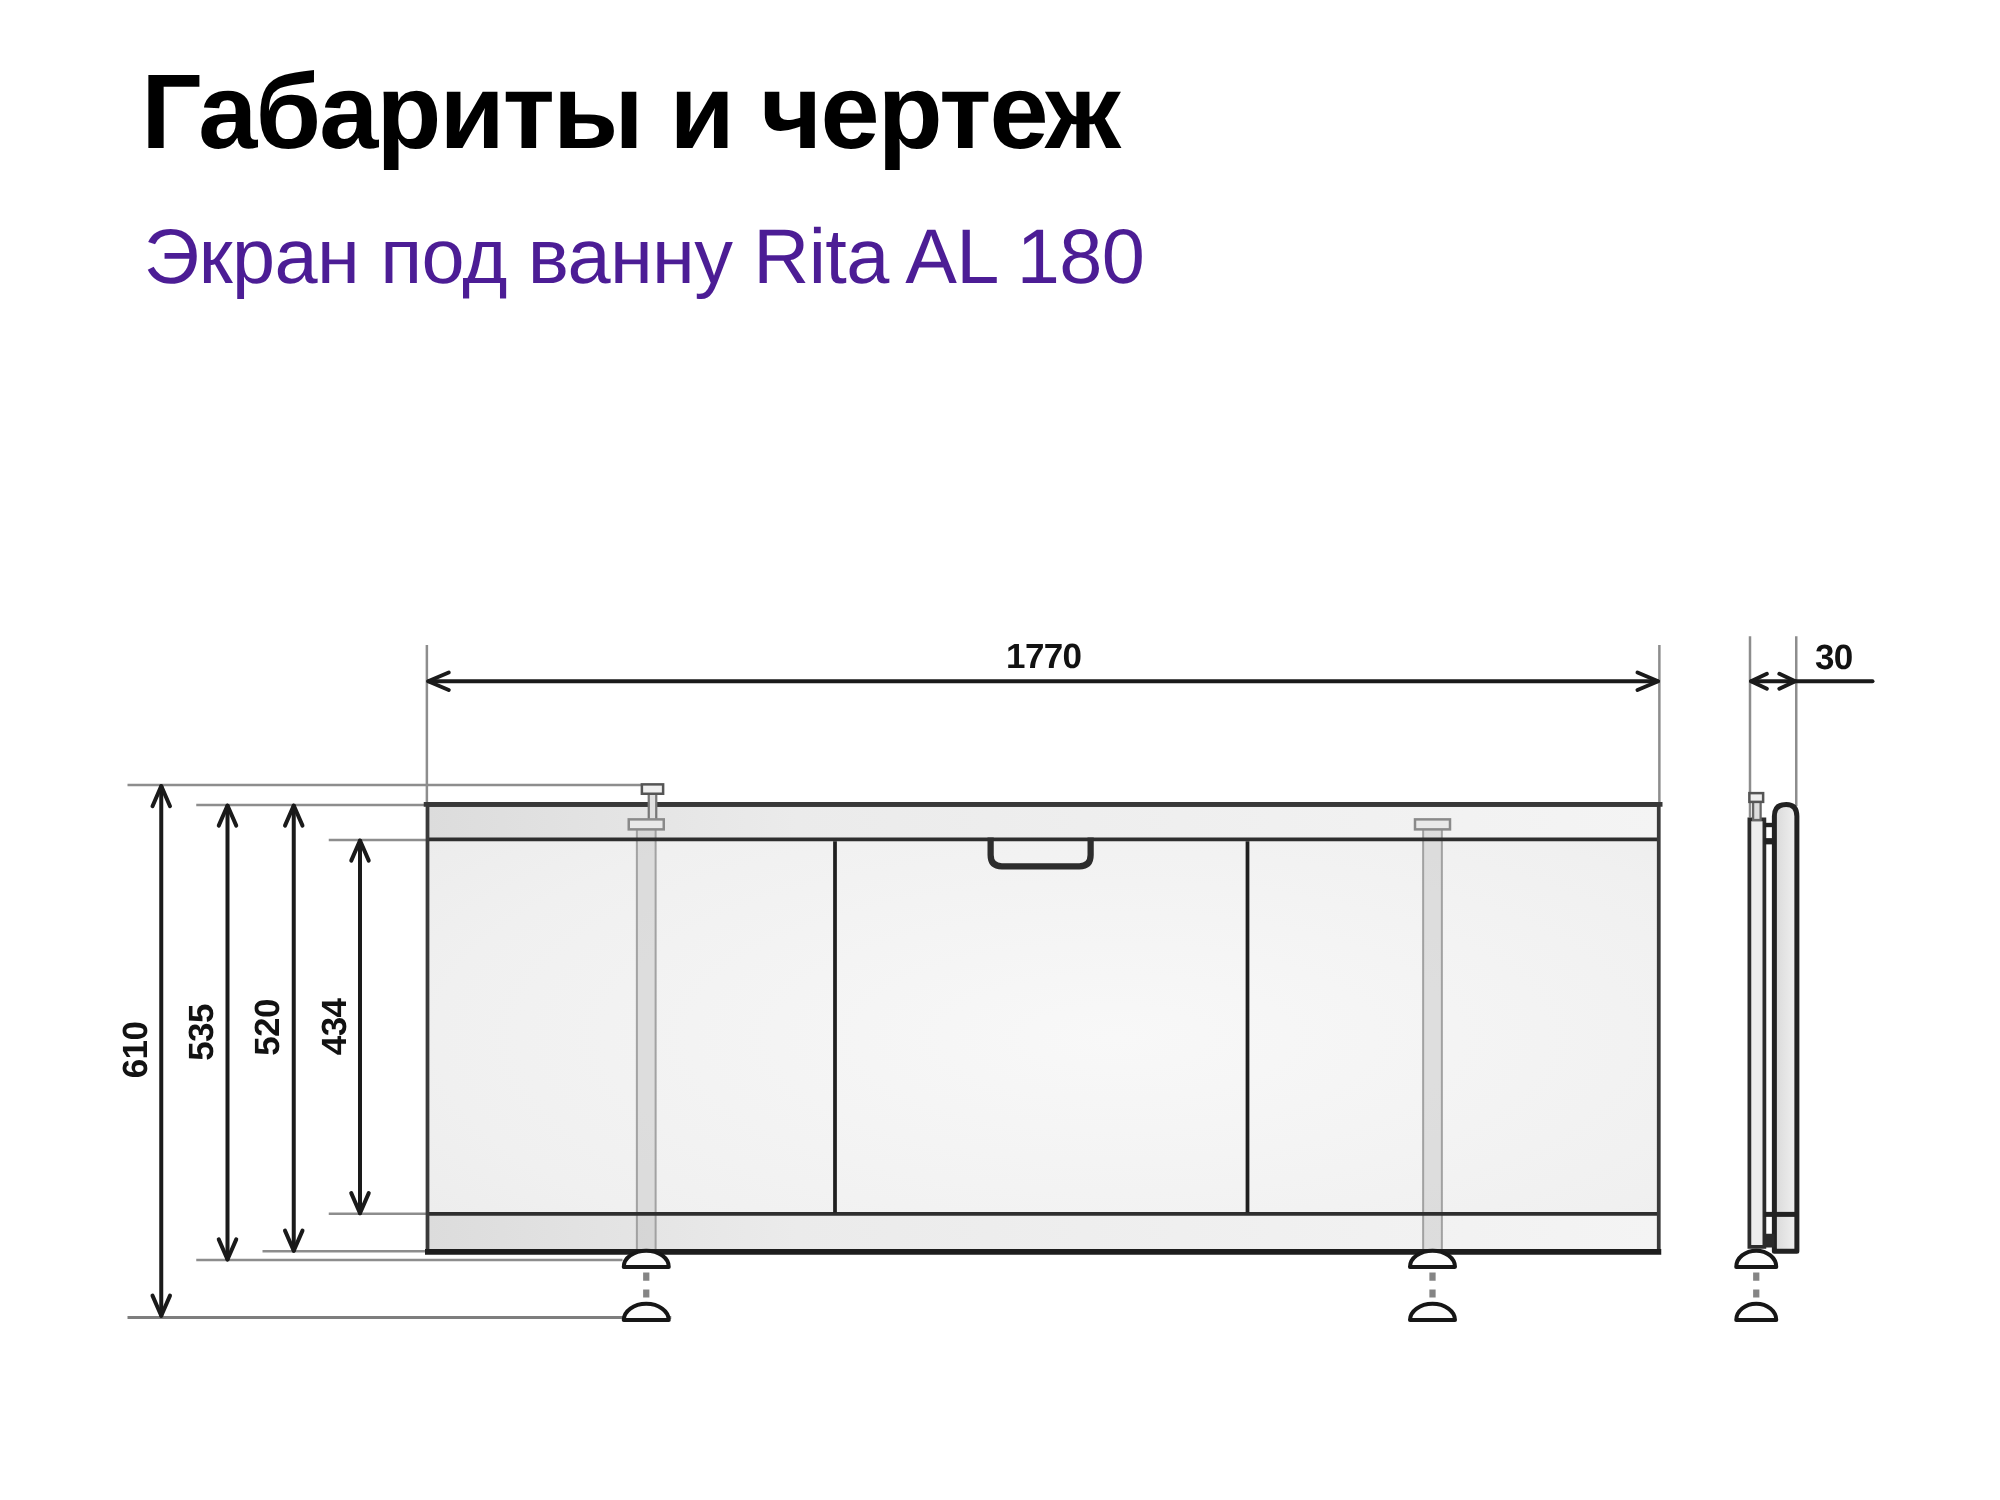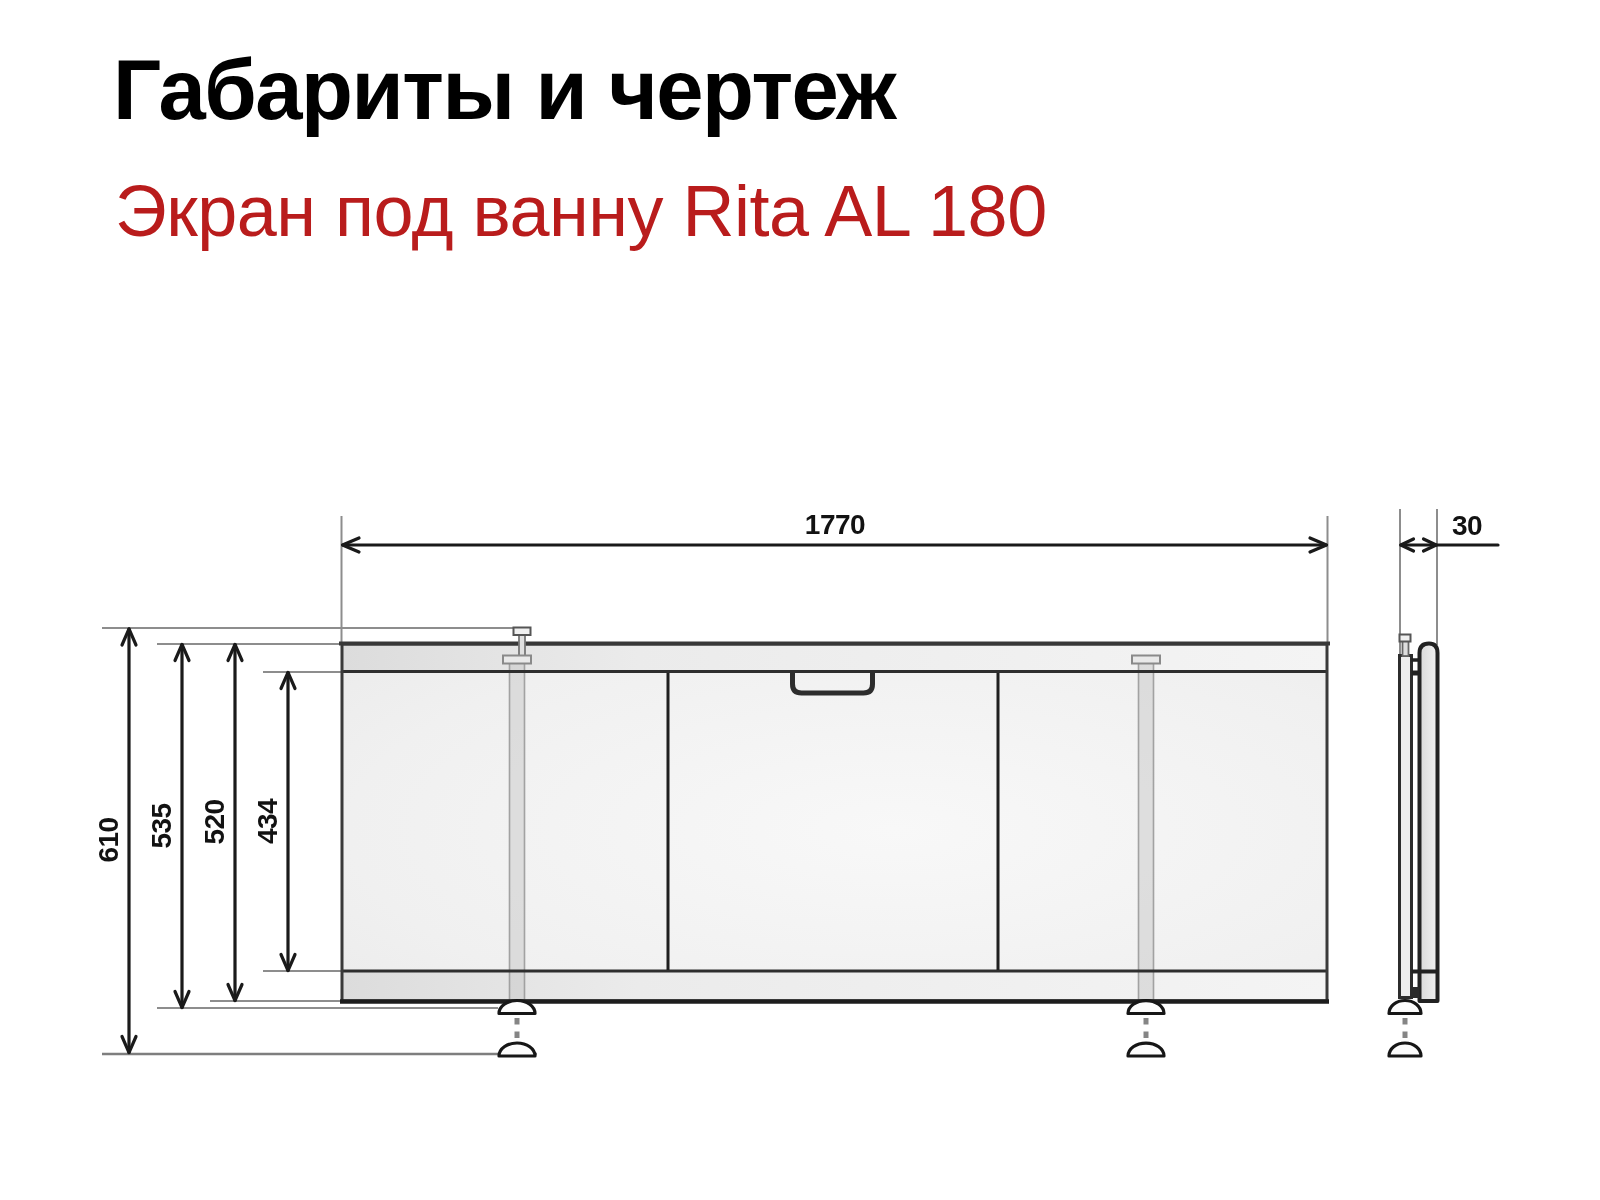--- a/index.html
+++ b/index.html
@@ -1,21 +1,21 @@
 <!DOCTYPE html>
 <html><head>
 <meta charset="utf-8">
 <style>
   html,body{margin:0;padding:0;background:#ffffff;}
   .page{position:relative;width:1600px;height:1200px;background:#ffffff;overflow:hidden;
         font-family:"Liberation Sans","DejaVu Sans",sans-serif;}
   .title{position:absolute;left:113px;top:45px;font-size:85px;font-weight:700;
          letter-spacing:-1.5px;color:#000;line-height:1.05;white-space:nowrap;}
-  .subtitle{position:absolute;left:115px;top:172px;font-size:72px;font-weight:400;
-            letter-spacing:-0.5px;color:#b91c1c;line-height:1.1;white-space:nowrap;}
+  .subtitle{position:absolute;left:115px;top:172px;font-size:62px;font-weight:400;
+            letter-spacing:-0.5px;color:#4c1d95;line-height:1.1;white-space:nowrap;}
   svg.drawing{position:absolute;left:0;top:0;}
   .dimtxt{font-family:"Liberation Sans","DejaVu Sans",sans-serif;font-weight:700;
           font-size:28px;fill:#121212;letter-spacing:-0.5px;}
 </style>
 </head>
 <body>
 
 <div class="page">
 
   <div class="title">Габариты и чертеж</div>

